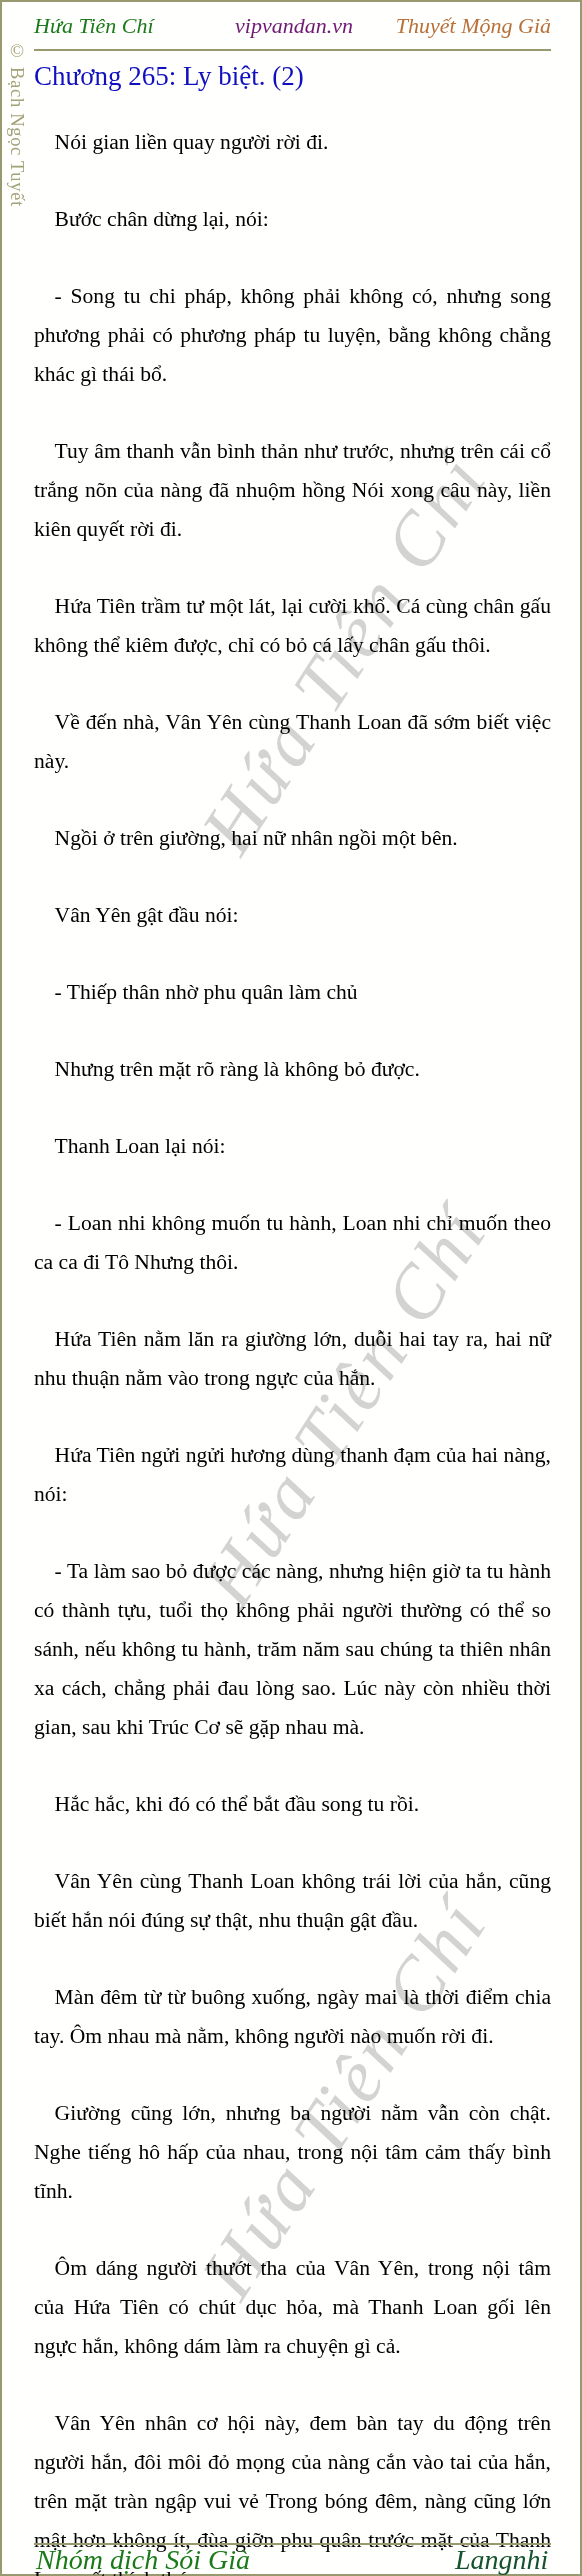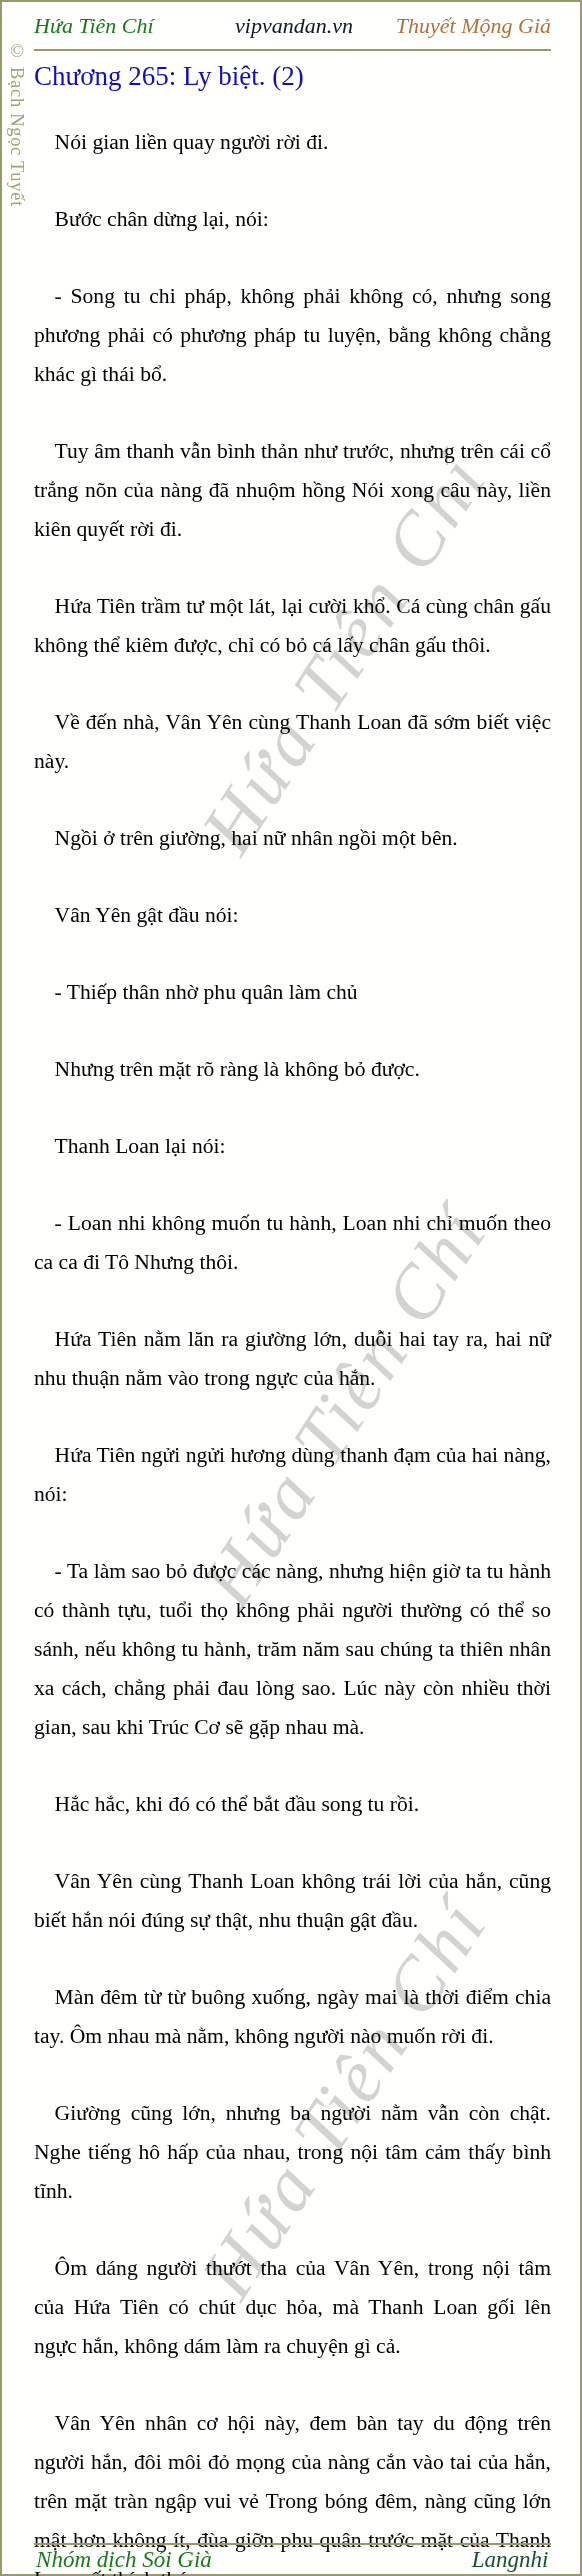--- a/index.html
+++ b/index.html
@@ -20,21 +20,21 @@
     .header {
       position: absolute; left: 34px; top: 6.9px; width: 517px; height: 42px;
       border-bottom: 2.1px solid #999970;
     }
     .header .h-left, .header .h-center, .header .h-right {
       position: absolute; top: 5.5px;
       font-family: "Liberation Serif", serif; font-style: italic; font-size: 22px;
       line-height: 27px; white-space: nowrap;
     }
     .h-left { left: 0; color: #1a7a1a; }
-    .h-center { left: 201px; color: #0f172a; }
+    .h-center { left: 201px; color: #701a75; }
     .h-right { right: 0; color: #b8703a; }
     .chapter-title {
       position: absolute; left: 34px; top: 59px; width: 517px; 
       font-family: "Liberation Serif", serif; font-size: 27px; line-height: 34px; color: #1010c0;
     }
     .content {
       position: absolute; left: 34px; top: 123px; width: 517px;
       font-family: "Liberation Serif", serif; font-size: 21.6px; line-height: 39px; color: #000;
       text-align: justify;
     }
@@ -44,21 +44,21 @@
       font-family: "Liberation Serif", serif; font-style: italic; font-size: 75px;
       color: rgba(150,150,150,0.42); white-space: nowrap; transform: rotate(-57deg);
       transform-origin: center center; letter-spacing: 4.1px;
     }
     .footer {
       position: absolute; left: 34px; top: 2543px; width: 517px; height: 30px;
       border-top: 2.1px solid #999970;
     }
     .footer .f-left, .footer .f-right {
       position: absolute; top: 1.4px; font-family: "Liberation Serif", serif; font-style: italic;
-      font-size: 23px; line-height: 27px; white-space: nowrap;
+      font-size: 28px; line-height: 27px; white-space: nowrap;
     }
     .f-left { left: 2.1px; color: #1a7a1a; }
     .f-right { right: 2.7px; color: #14532d; }
   </style>
 </head>
 <body>
 
 <div class="frame"></div>
 
 <div class="side-credit">

